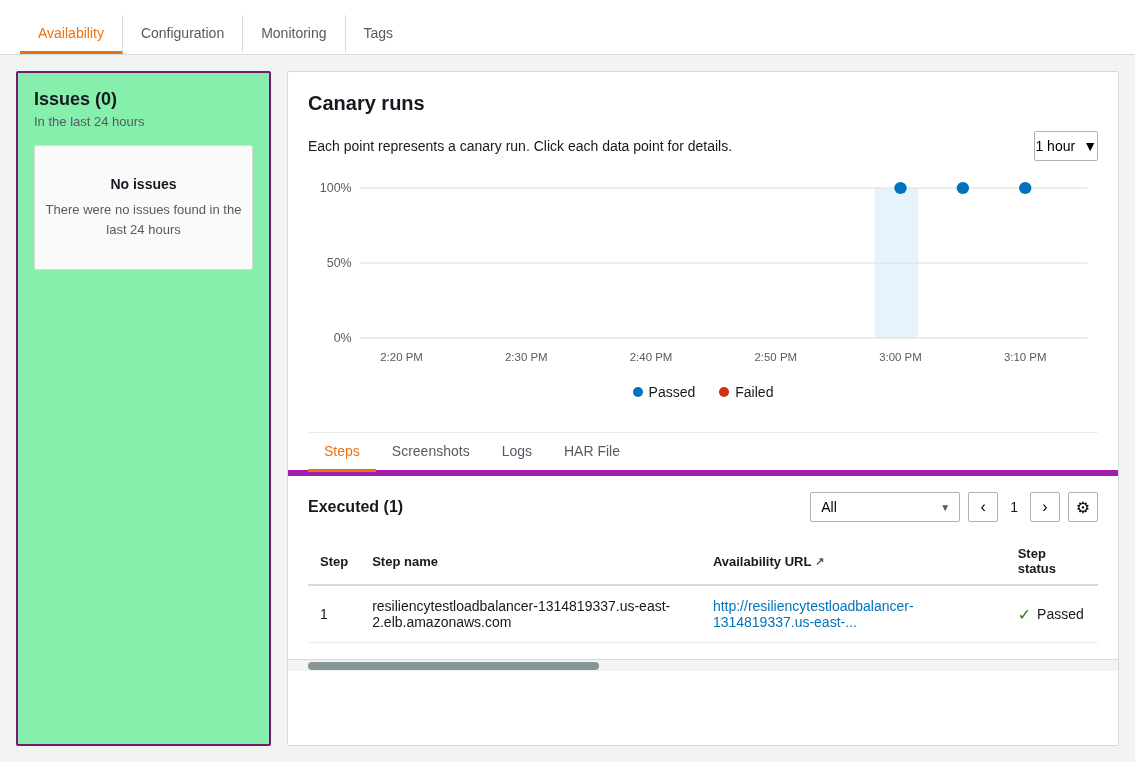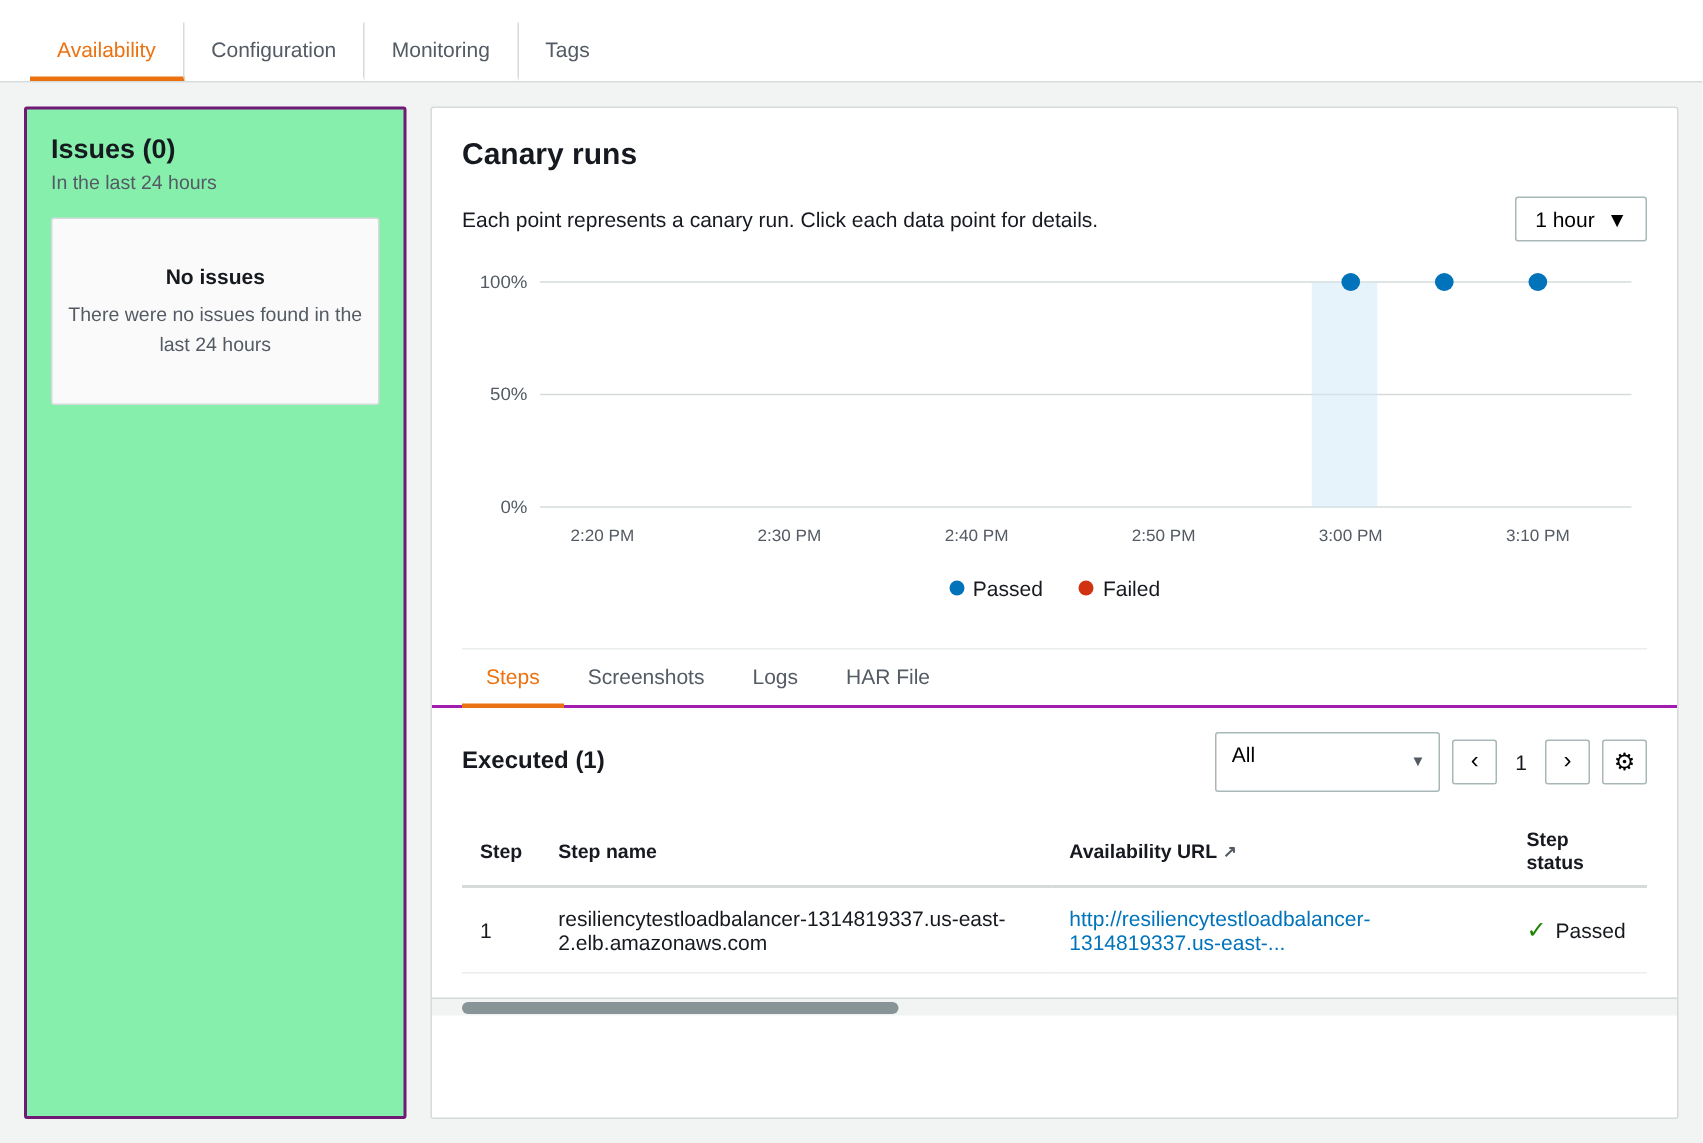--- a/index.html
+++ b/index.html
@@ -41,56 +41,56 @@
 
     .canary-header { padding: 20px 20px 0; }
     .canary-title { font-size: 20px; font-weight: 700; color: #16191f; margin-bottom: 16px; }
 
     .chart-controls {
       display: flex; justify-content: space-between; align-items: center;
       padding: 0 20px 12px;
     }
     .chart-desc { font-size: 14px; color: #16191f; }
     .time-selector {
-      border: 1px solid #aab7b8; border-radius: 2px; padding: 6px 12px;
+      border: 1px solid #aab7b8; border-radius: 2px; padding: 6px 0;
       font-size: 14px; background: #fff; cursor: pointer;
       display: flex; align-items: center; gap: 8px;
     }
 
     
     .chart-area { padding: 0 20px 16px; position: relative; }
     svg.chart { width: 100%; height: 200px; }
 
     .legend {
       display: flex; justify-content: center; gap: 24px; padding: 8px 0 16px;
     }
     .legend-item { display: flex; align-items: center; gap: 6px; font-size: 14px; }
     .legend-dot { width: 10px; height: 10px; border-radius: 50%; }
     .legend-dot.passed { background: #0073bb; }
     .legend-dot.failed { background: #d13212; }
 
     
     .section-tabs {
-      display: flex; border-bottom: 2px solid #a21caf; padding: 0 20px;
+      display: flex; border-bottom: 6px solid #a21caf; padding: 0 20px;
     }
     .section-tab {
       padding: 10px 16px; font-size: 14px; cursor: pointer; color: #545b64;
       border-bottom: 3px solid transparent; margin-bottom: -2px;
     }
     .section-tab.active { color: #ec7211; border-bottom: 3px solid #ec7211; font-weight: 500; }
 
     
     .table-section { padding: 16px 20px; }
     .table-header-row {
       display: flex; align-items: center; justify-content: space-between; margin-bottom: 16px;
     }
     .executed-title { font-size: 16px; font-weight: 700; }
     .table-controls { display: flex; align-items: center; gap: 8px; }
     .filter-select {
-      border: 1px solid #aab7b8; border-radius: 2px; padding: 6px 32px 16px 10px;
+      border: 1px solid #aab7b8; border-radius: 2px; padding: 6px 32px 6px 10px;
       font-size: 14px; background: #fff; cursor: pointer; appearance: none;
       background-image: none; min-width: 150px; position: relative;
     }
     .filter-select-wrap { position: relative; display: inline-block; }
     .filter-select-wrap::after {
       content: '▼'; position: absolute; right: 10px; top: 50%; transform: translateY(-50%);
       font-size: 10px; pointer-events: none; color: #545b64;
     }
     .nav-btn {
       border: 1px solid #aab7b8; background: #fff; border-radius: 2px; width: 30px; height: 30px;

